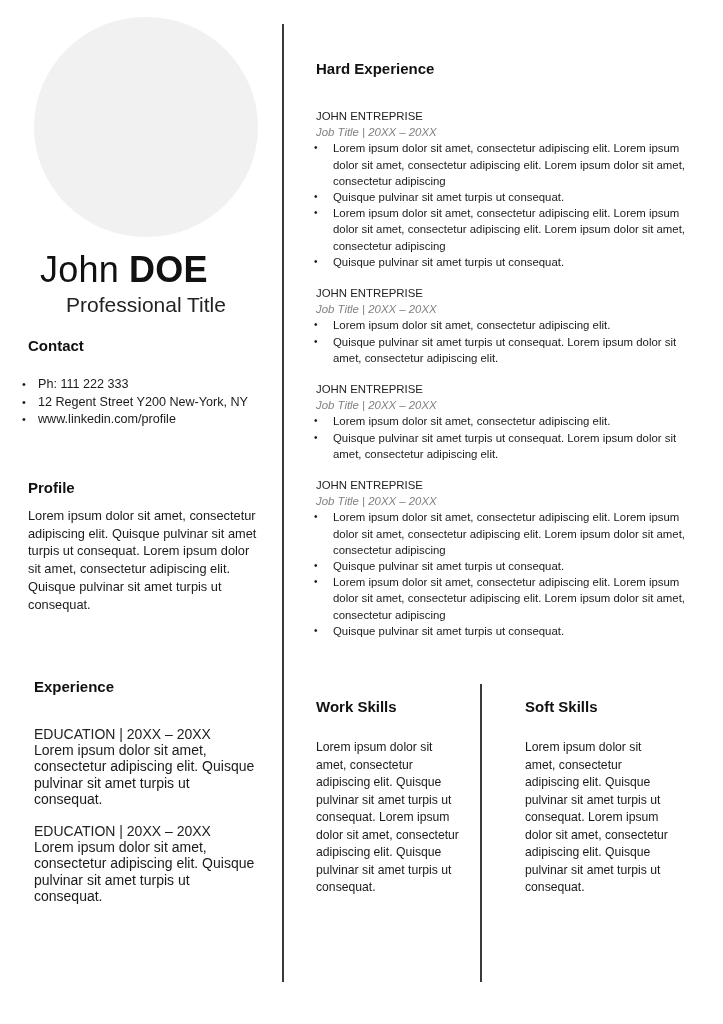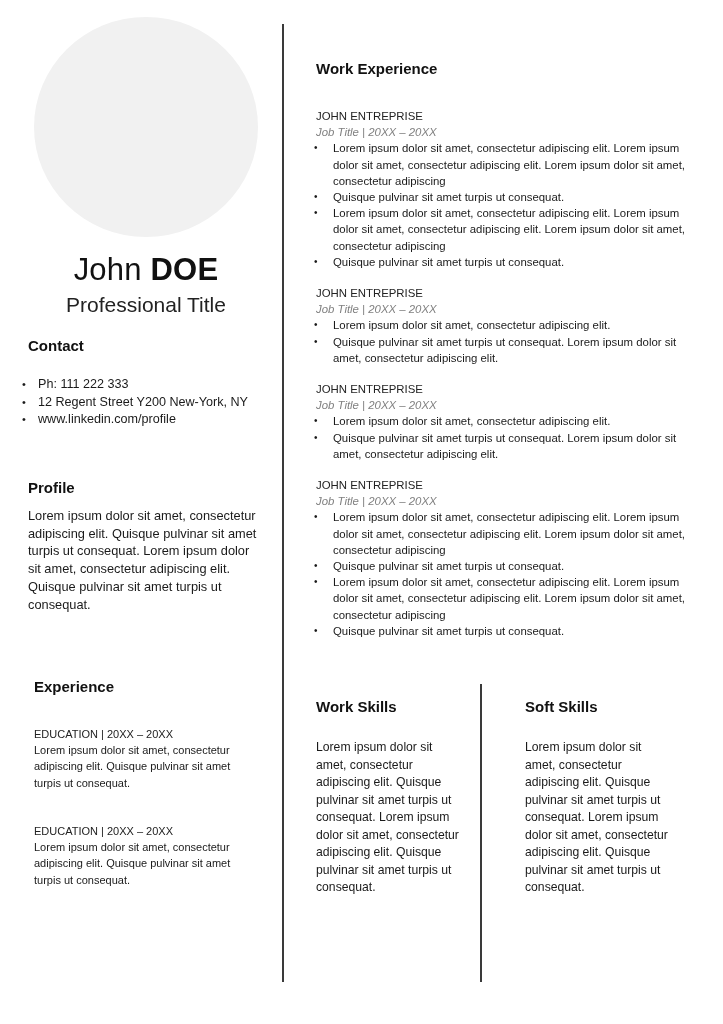--- a/index.html
+++ b/index.html
@@ -4,34 +4,34 @@
 <style>
   * { box-sizing: border-box; margin: 0; padding: 0; }
   html, body { width: 723px; height: 1024px; background: #ffffff; overflow: hidden; }
   body { position: relative; font-family: "Liberation Sans", "DejaVu Sans", sans-serif; color: #1a1a1a; }
 
   .photo { position: absolute; left: 34px; top: 17px; width: 224px; height: 220px; border-radius: 50%; background: #f1f1f1; }
 
   .vline-main { position: absolute; left: 282px; top: 24px; width: 1.5px; height: 958px; background: #3a3a3a; }
   .vline-skills { position: absolute; left: 480px; top: 684px; width: 1.5px; height: 298px; background: #3a3a3a; }
 
-  .name { position: absolute; left: 40px; width: 212px; top: 250px; text-align: center; font-size: 31px; line-height: 40px; color: #111; letter-spacing: 0.2px; }
+  .name { position: absolute; left: 40px; width: 212px; top: 250px; font-size: 36px; line-height: 40px; color: #111; letter-spacing: 0.2px; }
   .name .first { font-weight: normal; }
   .name .last { font-weight: bold; }
   .title { position: absolute; left: 40px; width: 212px; top: 295px; text-align: center; font-size: 21px; line-height: 20px; color: #222; }
 
   .h2 { position: absolute; font-size: 15px; font-weight: bold; color: #111; line-height: 20px; }
 
   .contact-list { position: absolute; left: 22px; top: 376px; list-style: none; font-size: 12.6px; line-height: 17.5px; color: #1a1a1a; }
   .contact-list li { position: relative; padding-left: 16px; white-space: nowrap; }
   .contact-list li::before { content: "•"; position: absolute; left: 0; top: 0; font-size: 11px; }
 
   .profile-text { position: absolute; left: 28px; top: 507px; width: 232px; font-size: 12.8px; line-height: 17.7px; color: #1a1a1a; }
 
-  .edu-block { position: absolute; left: 34px; width: 224px; font-size: 11px; line-height: 16.2px; color: #1a1a1a; }
+  .edu-block { position: absolute; left: 34px; width: 224px; font-size: 14px; line-height: 16.2px; color: #1a1a1a; }
   .edu-head { color: #222; }
 
   .job { position: absolute; left: 316px; width: 390px; font-size: 11.4px; line-height: 16.2px; }
   .job-company { color: #222; }
   .job-title { color: #808080; font-style: italic; }
   .job ul { list-style: none; margin-left: -2px; }
   .job li { position: relative; padding-left: 19px; color: #1a1a1a; }
   .job li::before { content: "•"; position: absolute; left: 0; top: 0; font-size: 10px; }
 
   .skills-text { position: absolute; width: 150px; font-size: 12.2px; line-height: 17.5px; color: #1a1a1a; }
@@ -62,21 +62,21 @@
 <div class="h2" style="left:34px; top:677px;">Experience</div>
 <div class="edu-block" style="top:726px;">
   <div class="edu-head">EDUCATION | 20XX – 20XX</div>
   <div>Lorem ipsum dolor sit amet, consectetur adipiscing elit. Quisque pulvinar sit amet turpis ut consequat.</div>
 </div>
 <div class="edu-block" style="top:823px;">
   <div class="edu-head">EDUCATION | 20XX – 20XX</div>
   <div>Lorem ipsum dolor sit amet, consectetur adipiscing elit. Quisque pulvinar sit amet turpis ut consequat.</div>
 </div>
 
-<div class="h2" style="left:316px; top:59px;">Work Experience</div>
+<div class="h2" style="left:316px; top:59px;">Hard Experience</div>
 
 <div class="job" style="top:108px;">
   <div class="job-company">JOHN ENTREPRISE</div>
   <div class="job-title">Job Title | 20XX – 20XX</div>
   <ul>
     <li>Lorem ipsum dolor sit amet, consectetur adipiscing elit. Lorem ipsum dolor sit amet, consectetur adipiscing elit. Lorem ipsum dolor sit amet, consectetur adipiscing</li>
     <li>Quisque pulvinar sit amet turpis ut consequat.</li>
     <li>Lorem ipsum dolor sit amet, consectetur adipiscing elit. Lorem ipsum dolor sit amet, consectetur adipiscing elit. Lorem ipsum dolor sit amet, consectetur adipiscing</li>
     <li>Quisque pulvinar sit amet turpis ut consequat.</li>
   </ul>

